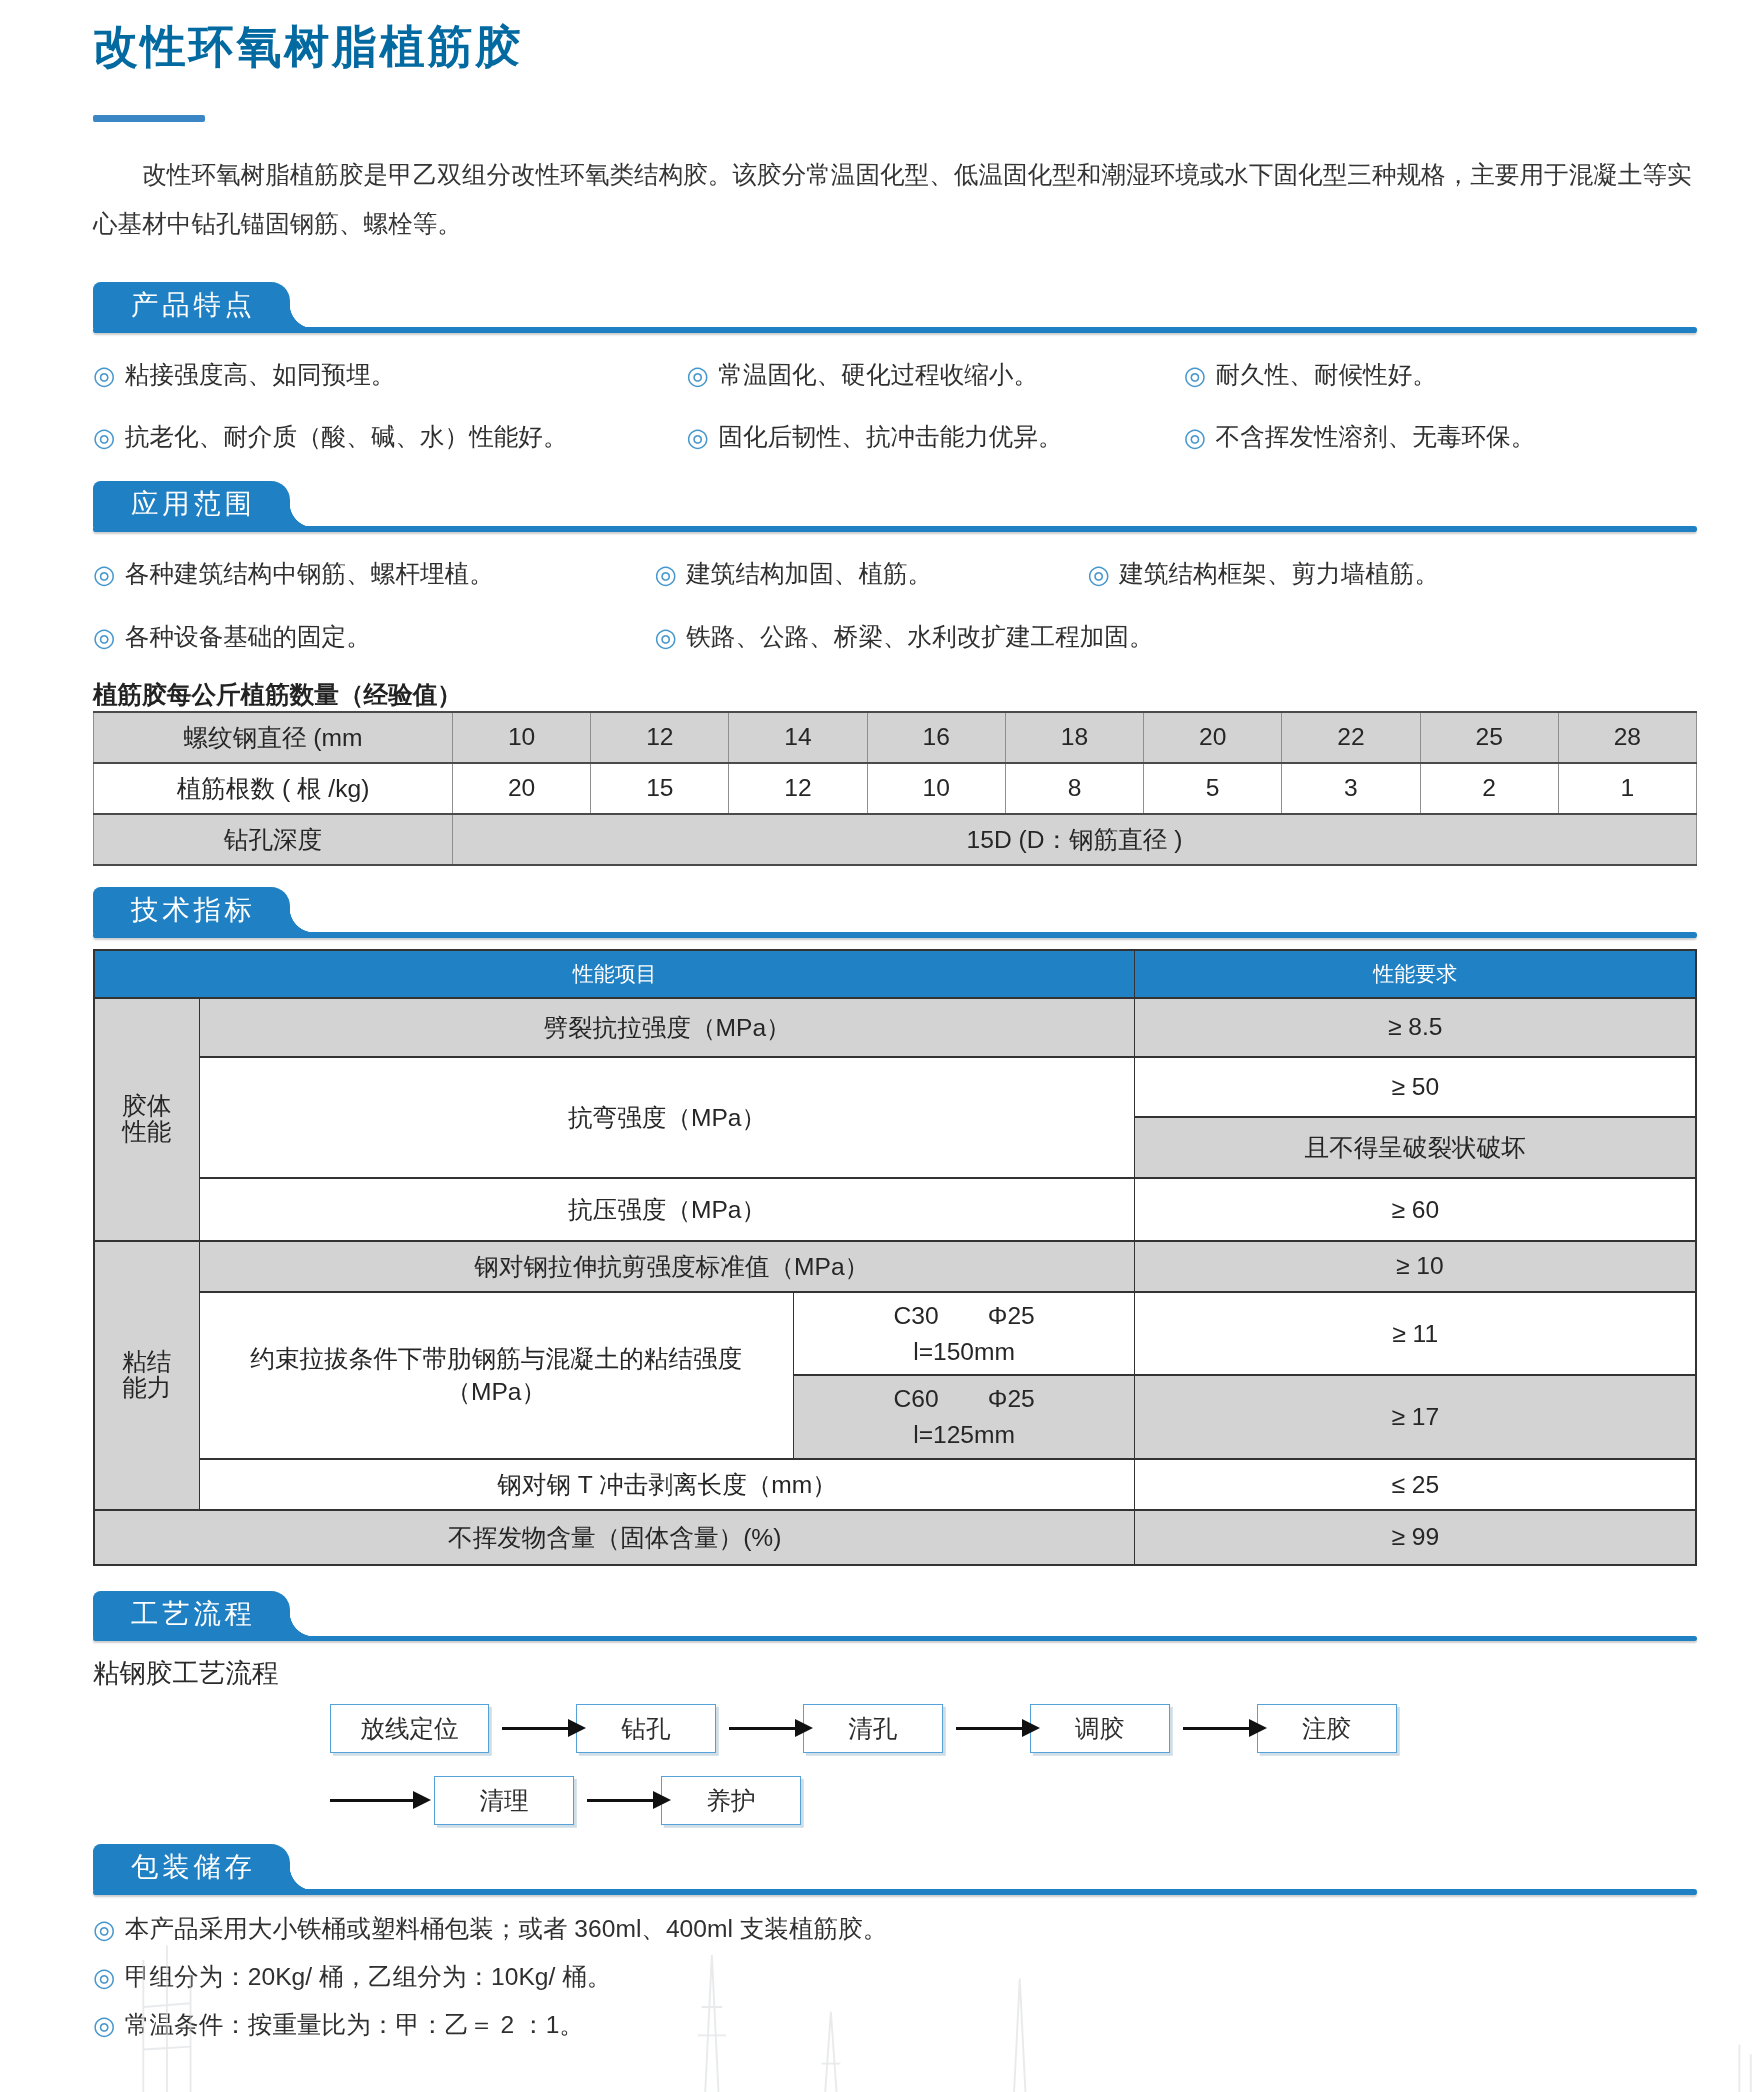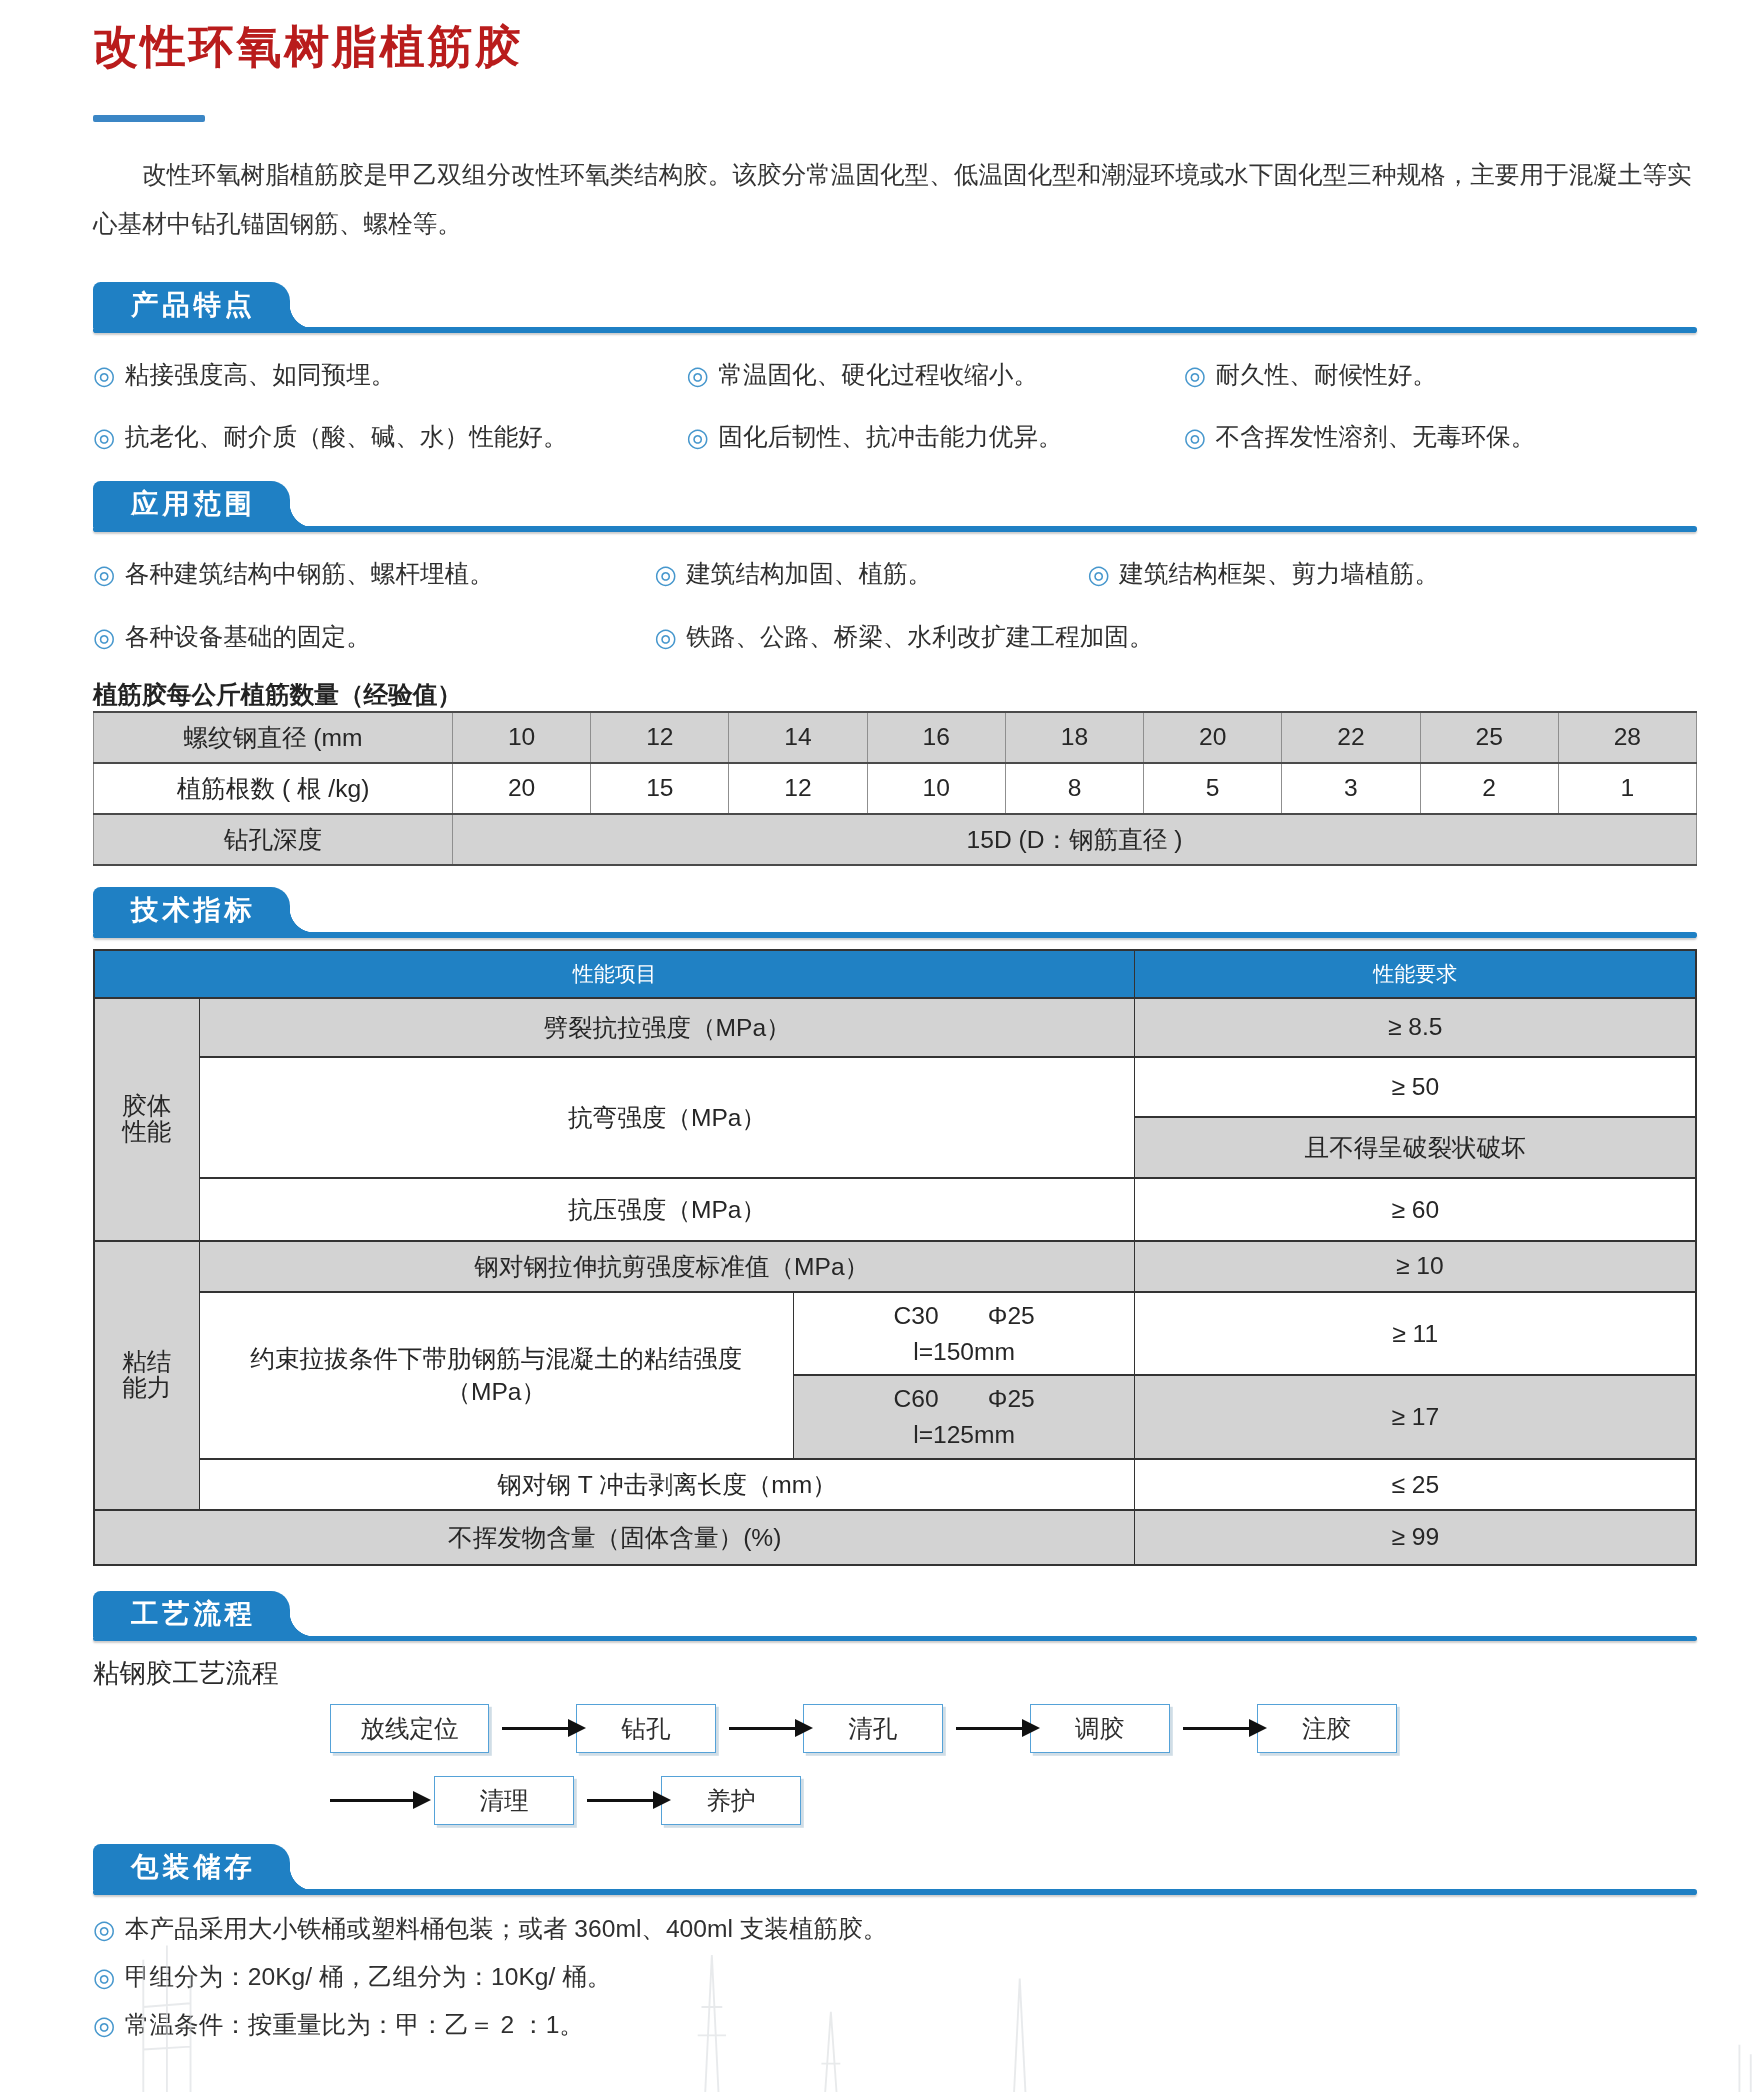--- a/index.html
+++ b/index.html
@@ -11,21 +11,21 @@
     font-family:"Liberation Sans","DejaVu Sans",sans-serif;
     color:#333333;
     box-sizing:border-box;
     padding:23px 62px 0 93px;
   }
   
   .doc-title{
     margin:0;
     font-size:45px;
     font-weight:bold;
-    color:#b91c1c;
+    color:#0369a1;
     letter-spacing:2.8px;
     line-height:1.05;
   }
   .title-dash{
     margin-top:45px;
     width:112px;height:6.6px;
     background:#3b86c5;
     border-radius:1.9px;
   }
   .intro{
@@ -42,21 +42,21 @@
     position:absolute;left:0;right:0;bottom:0;height:5.7px;
     background:#1f80c4;border-radius:2.8px;
     box-shadow:0 1.9px 1.9px rgba(110,110,110,.35);
   }
   .section-tab{
     position:absolute;left:0;bottom:4.7px;
     height:46px;
     padding:0 34px 0 38px;
     background:#1f80c4;
     color:#ffffff;
-    font-size:27.4px;font-weight:bold;
+    font-size:27.4px;font-weight:normal;
     letter-spacing:3.8px;
     display:flex;align-items:center;
     border-radius:7.6px 19px 0 0;
   }
   .section-tab::after{
     content:"";
     position:absolute;right:-24.6px;bottom:0;
     width:24.6px;height:24.6px;
     background:radial-gradient(circle at 100% 0, rgba(0,0,0,0) 24px, #1f80c4 24.6px);
   }

